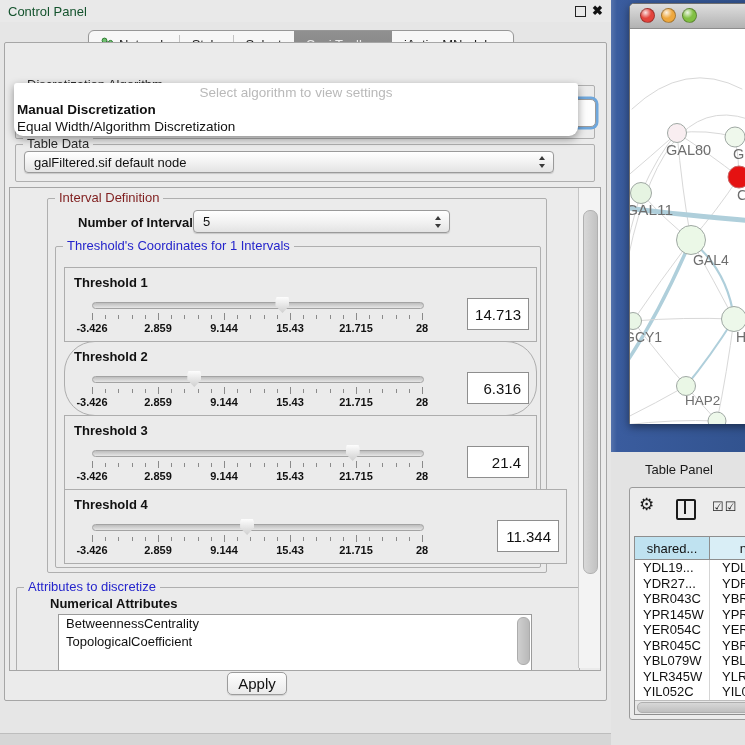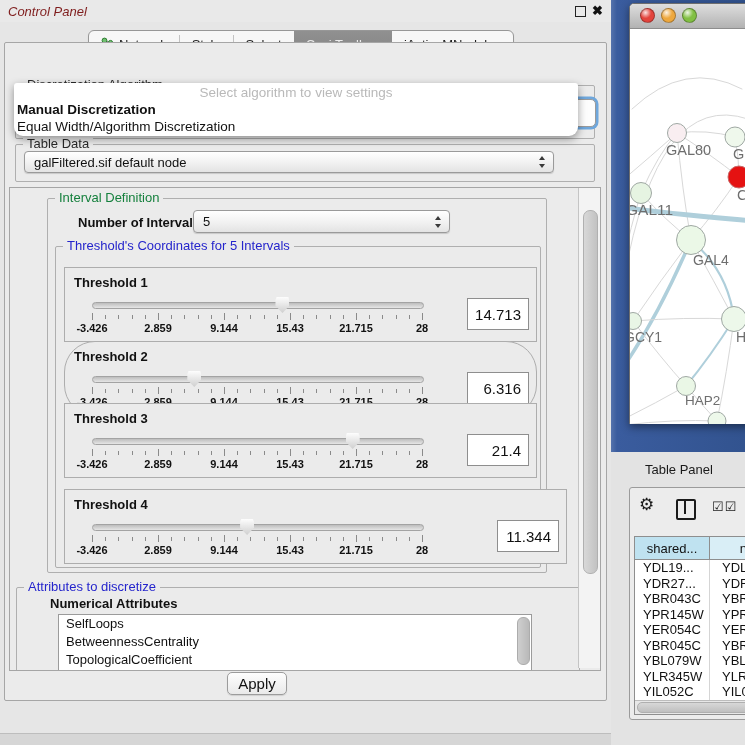--- a/index.html
+++ b/index.html
@@ -5,36 +5,36 @@
   html,body{margin:0;padding:0;}
   body{
     width:745px;height:745px;overflow:hidden;position:relative;
     background:#E4E4E4;
     font-family:"Liberation Sans", sans-serif;
     -webkit-font-smoothing:antialiased;
   }
   
   .control-panel{position:absolute;left:0;top:0;width:611px;height:745px;background:#E6E6E6;}
   .cp-titlebar{position:absolute;left:0;top:0;width:611px;height:22px;background:#E9E9E9;}
-  .cp-title{position:absolute;left:8px;top:4px;font-size:13px;color:#7f1d1d;font-style:italic;}
+  .cp-title{position:absolute;left:8px;top:4px;font-size:13px;color:#14532d;}
   .float-icon{position:absolute;left:575px;top:6px;width:9px;height:9px;border:1.5px solid #222;background:transparent;}
   .close-icon{position:absolute;left:592px;top:3px;font-size:13px;font-weight:bold;color:#111;}
   
   .tabbar{position:absolute;left:88px;top:30px;height:26px;display:flex;align-items:stretch;
     border:1px solid #979797;border-radius:6px;background:#F7F7F7;overflow:hidden;
     box-shadow:0 1px 1px rgba(0,0,0,.12);}
   .tab{display:flex;align-items:center;gap:5px;padding:0 12px;font-size:13px;color:#1D1D1D;white-space:nowrap;}
   .tab.selected{background:linear-gradient(#909090,#858585);color:#ECECEC;}
   .tabdiv{width:1px;background:#C2C2C2;margin:4px 0;}
   
   .main-panel{position:absolute;left:4px;top:42px;width:601px;height:657px;background:#EBEBEB;
     border:1px solid #A6A6A6;border-radius:2px;}
   .groupbox{position:absolute;border:1px solid #AFAFAF;border-radius:2px;}
   .grouptitle{position:absolute;top:-8px;left:7px;background:#EBEBEB;padding:0 4px;font-size:13px;line-height:14px;}
-  .gt-dark{color:#2A2A2A;} .gt-green{color:#15803d;} .gt-blue{color:#2525CC;}
+  .gt-dark{color:#2A2A2A;} .gt-green{color:#7f1d1d;} .gt-blue{color:#2525CC;}
   
   .combo{position:absolute;border:1px solid #9A9A9A;border-radius:4px;
     background:linear-gradient(#FFFFFF,#F1F1F1 55%,#E3E3E3);
     box-shadow:0 1px 1px rgba(0,0,0,.15);
     font-size:13px;color:#111;display:flex;align-items:center;padding:0 22px 0 9px;}
   .stepper{position:absolute;right:6px;top:50%;transform:translateY(-50%);width:9px;height:12px;}
   .stepper::before{content:"";position:absolute;top:0;left:1px;border-left:3.5px solid transparent;border-right:3.5px solid transparent;border-bottom:4.5px solid #3A3A3A;}
   .stepper::after{content:"";position:absolute;bottom:0;left:1px;border-left:3.5px solid transparent;border-right:3.5px solid transparent;border-top:4.5px solid #3A3A3A;}
   
   .combo-fragment{position:absolute;left:551px;top:56px;width:38px;height:26px;border-radius:5px;
@@ -182,21 +182,21 @@
 
       <div class="groupbox" style="left:37px;top:10px;width:498px;height:373px;">
         <span class="grouptitle gt-green" style="background:#EBEBEB;">Interval Definition</span>
         <span class="noi-label">Number of Intervals</span>
         <div class="combo" style="left:145px;top:11px;width:257px;height:23px;box-sizing:border-box;">
           <span>5</span>
           <span class="stepper"></span>
         </div>
 
         <div class="groupbox" style="left:7px;top:47px;width:484px;height:320px;">
-          <span class="grouptitle gt-blue">Threshold's Coordinates for 5 Intervals</span>
+          <span class="grouptitle gt-blue">Threshold's Coordinates for 1 Intervals</span>
 
           <div class="th-panel" style="top:20px;">
             <div class="th-label">Threshold 1</div>
             <div class="th-slider">
               <div class="th-track"></div>
               <div class="th-handle" style="left: 57.7197%;"></div>
               <div class="th-ticks">
                   <div class="tick major" style="left: 0%;"></div>
                   <div class="tick" style="left: 4%;"></div>
                   <div class="tick" style="left: 8%;"></div>
@@ -274,21 +274,21 @@
                   <span class="ticklabel" style="left: 20%;">2.859</span>
                   <span class="ticklabel" style="left: 40%;">9.144</span>
                   <span class="ticklabel" style="left: 60%;">15.43</span>
                   <span class="ticklabel" style="left: 80%;">21.715</span>
                   <span class="ticklabel" style="left: 100%;">28</span>
                 </div>
             </div>
             <div class="th-value">6.316</div>
           </div>
 
-          <div class="th-panel" style="top:156px;text-align:right;">
+          <div class="th-panel" style="top:168px;text-align:right;">
             <div class="th-label">Threshold 3</div>
             <div class="th-slider">
               <div class="th-track"></div>
               <div class="th-handle" style="left: 78.9983%;"></div>
               <div class="th-ticks">
                   <div class="tick major" style="left: 0%;"></div>
                   <div class="tick" style="left: 4%;"></div>
                   <div class="tick" style="left: 8%;"></div>
                   <div class="tick" style="left: 12%;"></div>
                   <div class="tick" style="left: 16%;"></div>
@@ -371,21 +371,20 @@
             <div class="th-value">11.344</div>
           </div>
         </div>
       </div>
 
       <div class="groupbox" style="left:6px;top:399px;width:562px;height:110px;">
         <span class="grouptitle gt-blue">Attributes to discretize</span>
         <span class="attr-sub">Numerical Attributes</span>
         <div class="attr-list">
           <div>
-              <div class="attr-item">SelfLoops</div>
               <div class="attr-item">BetweennessCentrality</div>
               <div class="attr-item">TopologicalCoefficient</div>
             </div>
           <div class="attr-scroll"></div>
         </div>
       </div>
 
       <div class="sp-scrollbar">
         <div class="sp-thumb"></div>
       </div>

